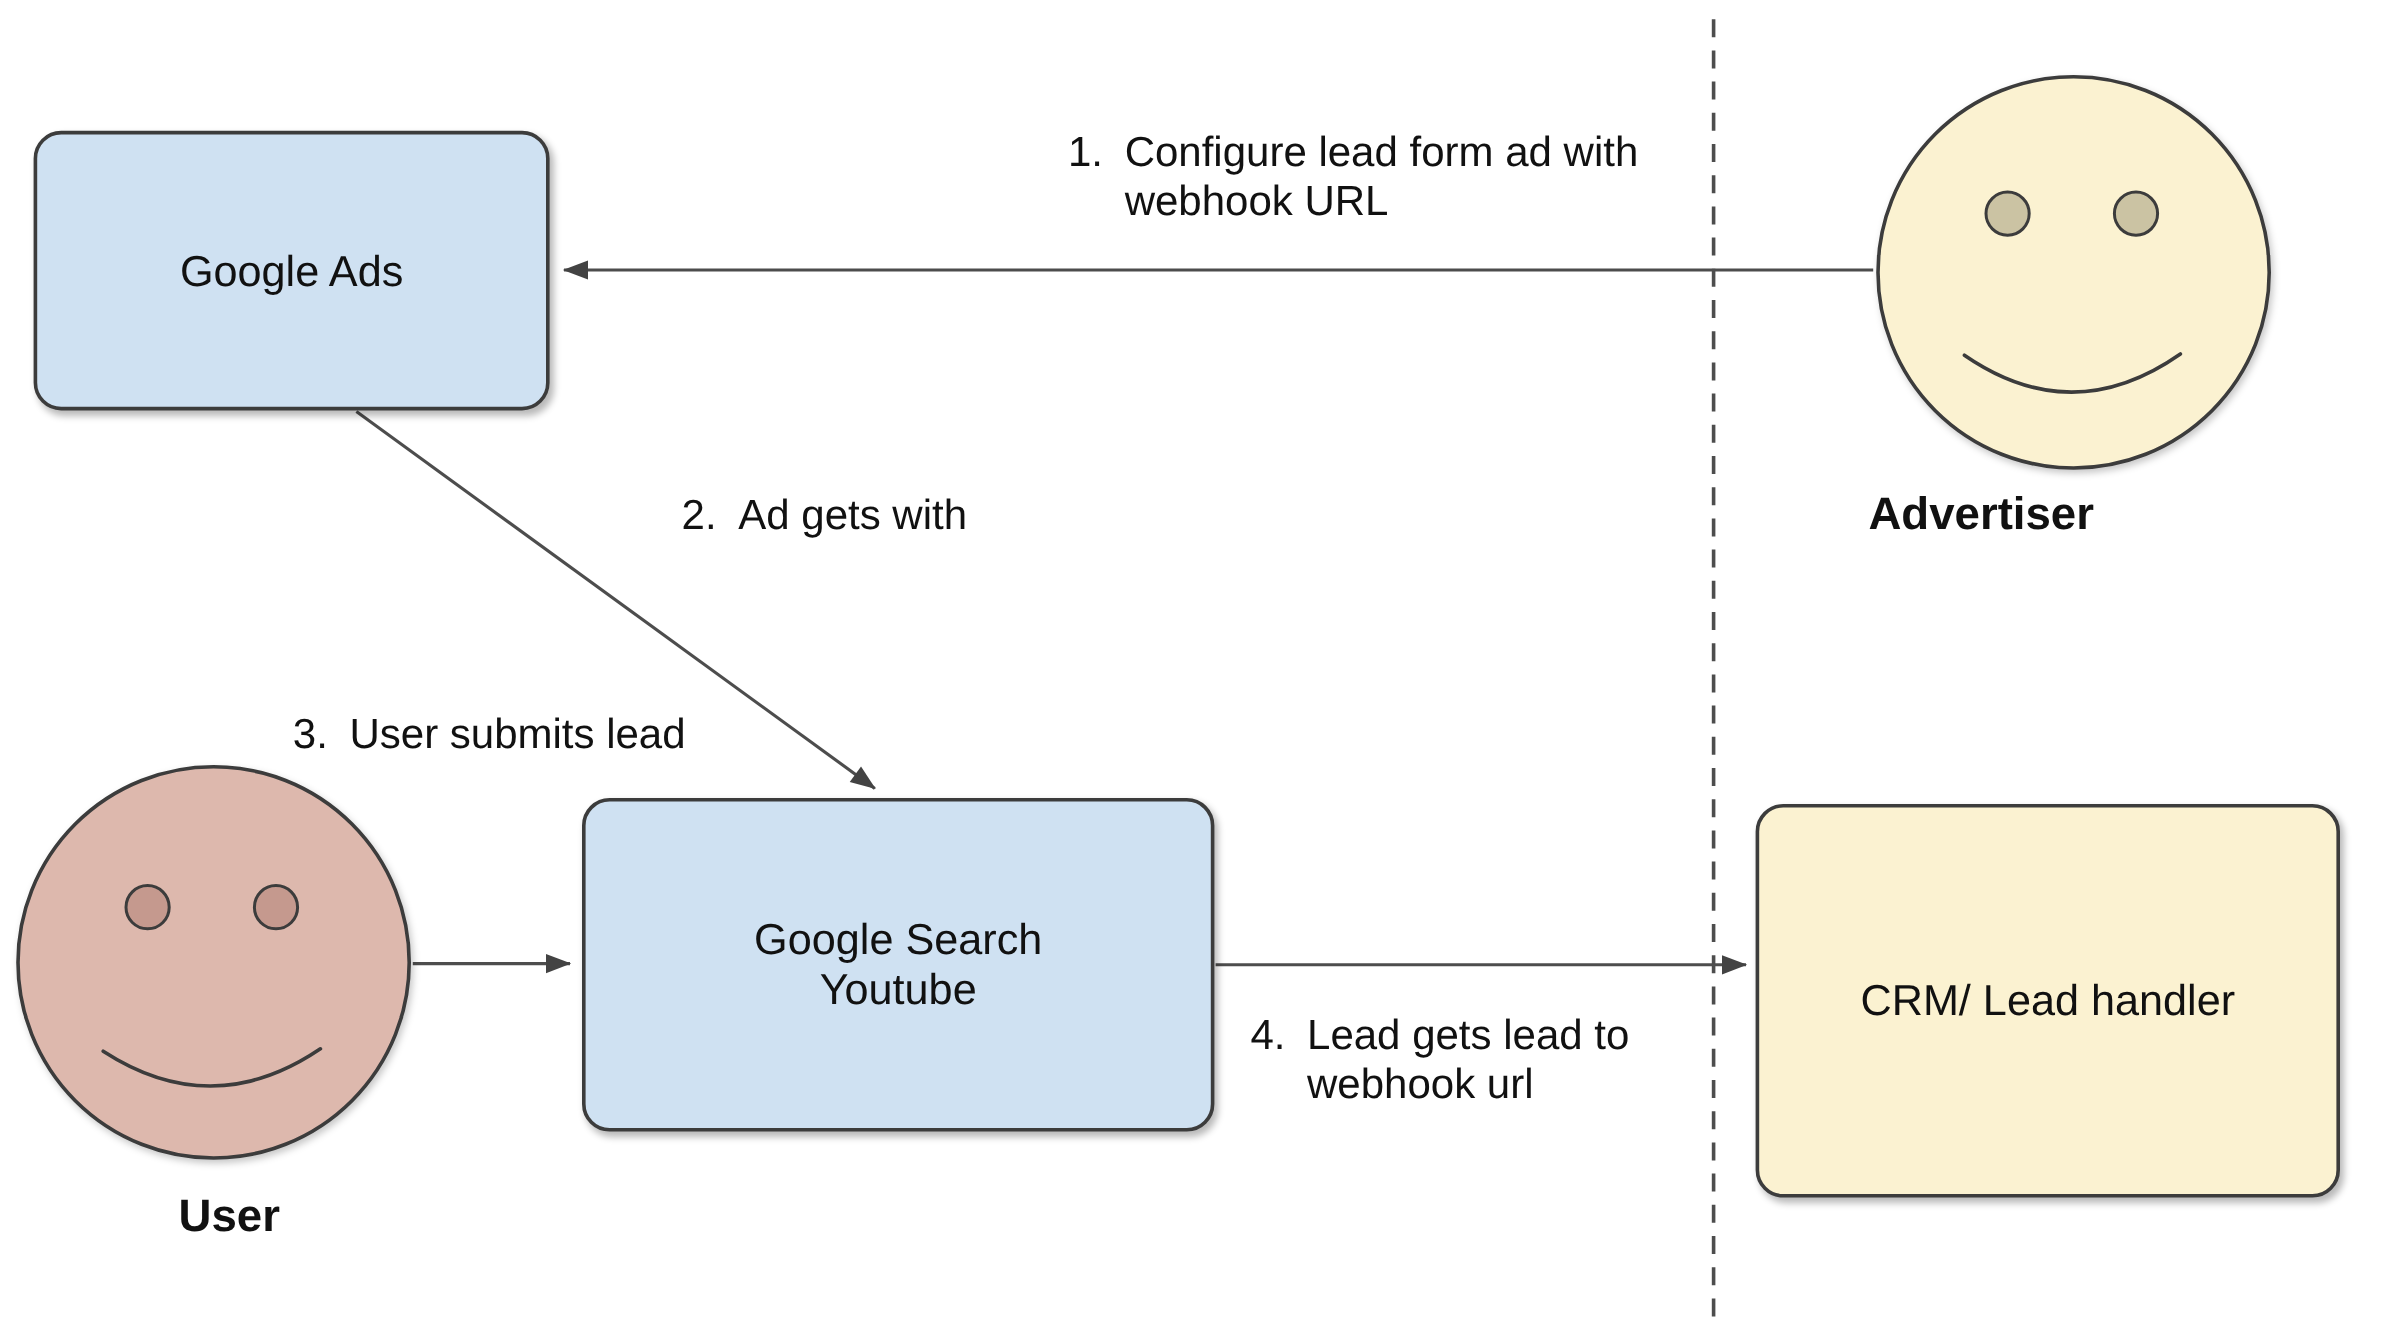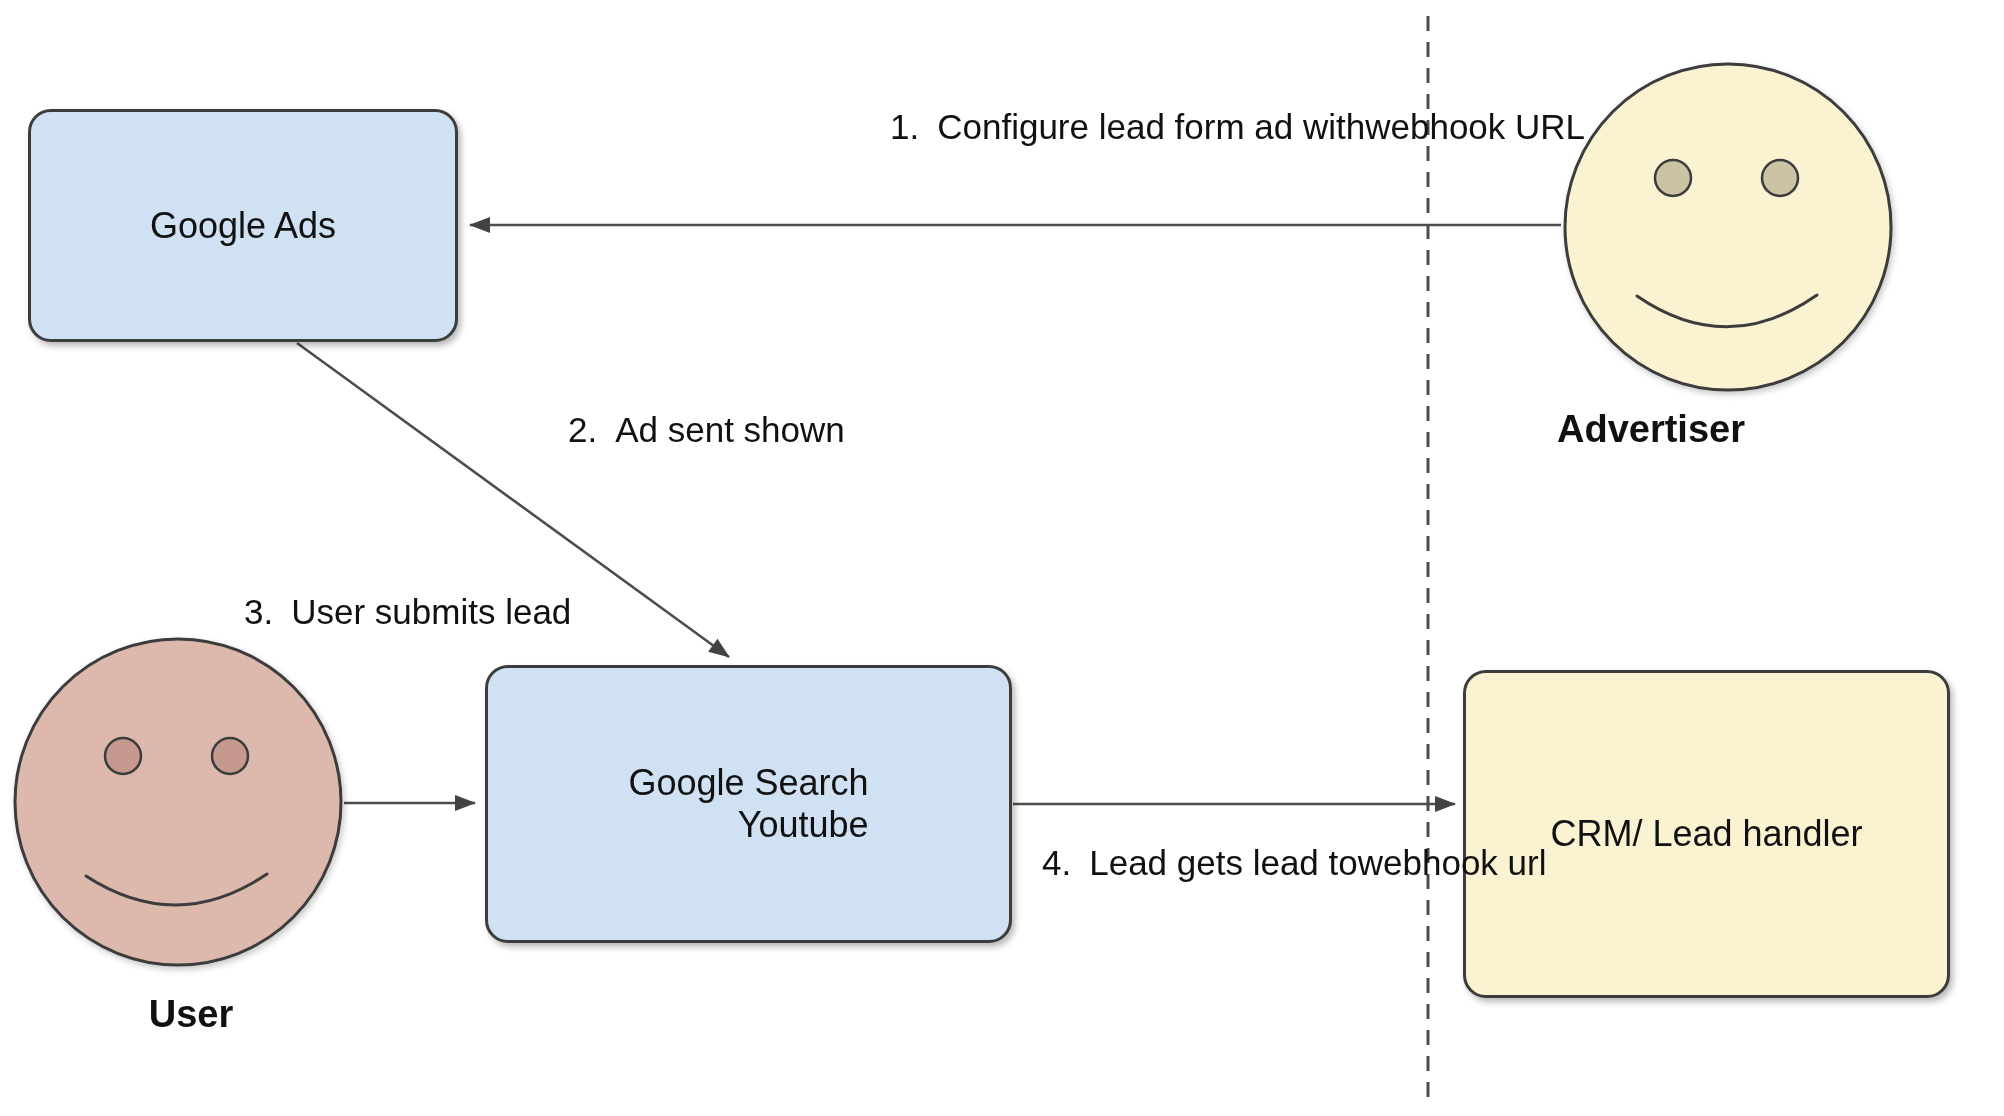--- a/index.html
+++ b/index.html
@@ -31,21 +31,21 @@
     position:absolute;
     font-weight:bold;font-size:38px;line-height:42px;
     text-align:center;
   }
   .step{
     position:absolute;
     display:flex;gap:18px;
     font-size:35px;line-height:41px;
     white-space:nowrap;
   }
-  .step .lines{display:flex;flex-direction:row;}
+  .step .lines{display:flex;flex-direction:column;}
 </style>
 </head>
 <body>
 
 <div class="canvas">
 
   <svg class="overlay" width="2004" height="1116" viewBox="0 0 2004 1116">
     <defs>
       <marker id="arrowhead" markerUnits="userSpaceOnUse" markerWidth="26" markerHeight="22" refX="21" refY="10" orient="auto">
         <path d="M1,2 L22,10 L1,18 Z" fill="#434343"></path>
@@ -55,21 +55,21 @@
     <line class="conn" x1="1561" y1="225" x2="470" y2="225" marker-end="url(#arrowhead)"></line>
     <line class="conn" x1="297" y1="343" x2="729" y2="657" marker-end="url(#arrowhead)"></line>
     <line class="conn" x1="344" y1="803" x2="475" y2="803" marker-end="url(#arrowhead)"></line>
     <line class="conn" x1="1013" y1="804" x2="1455" y2="804" marker-end="url(#arrowhead)"></line>
   </svg>
 
   <div class="node blue" style="left:28px;top:109px;width:430px;height:233px;">
     <div>Google Ads</div>
   </div>
 
-  <div class="node blue" style="left:485px;top:665px;width:527px;height:278px;text-align:right;">
+  <div class="node blue" style="left:485px;top:665px;width:527px;height:278px;">
     <div>
       <div>Google Search</div>
       <div>Youtube</div>
     </div>
   </div>
 
   <div class="node yellow" style="left:1463px;top:670px;width:487px;height:328px;">
     <div>CRM/ Lead handler</div>
   </div>
 
@@ -93,21 +93,21 @@
     <span>1.</span>
     <span class="lines">
       <span>Configure lead form ad with</span>
       <span>webhook URL</span>
     </span>
   </div>
 
   <div class="step" style="left:568px;top:409px;">
     <span>2.</span>
     <span class="lines">
-      <span>Ad sent shown</span>
+      <span>Ad gets with</span>
     </span>
   </div>
 
   <div class="step" style="left:244px;top:591px;">
     <span>3.</span>
     <span class="lines">
       <span>User submits lead</span>
     </span>
   </div>
 

